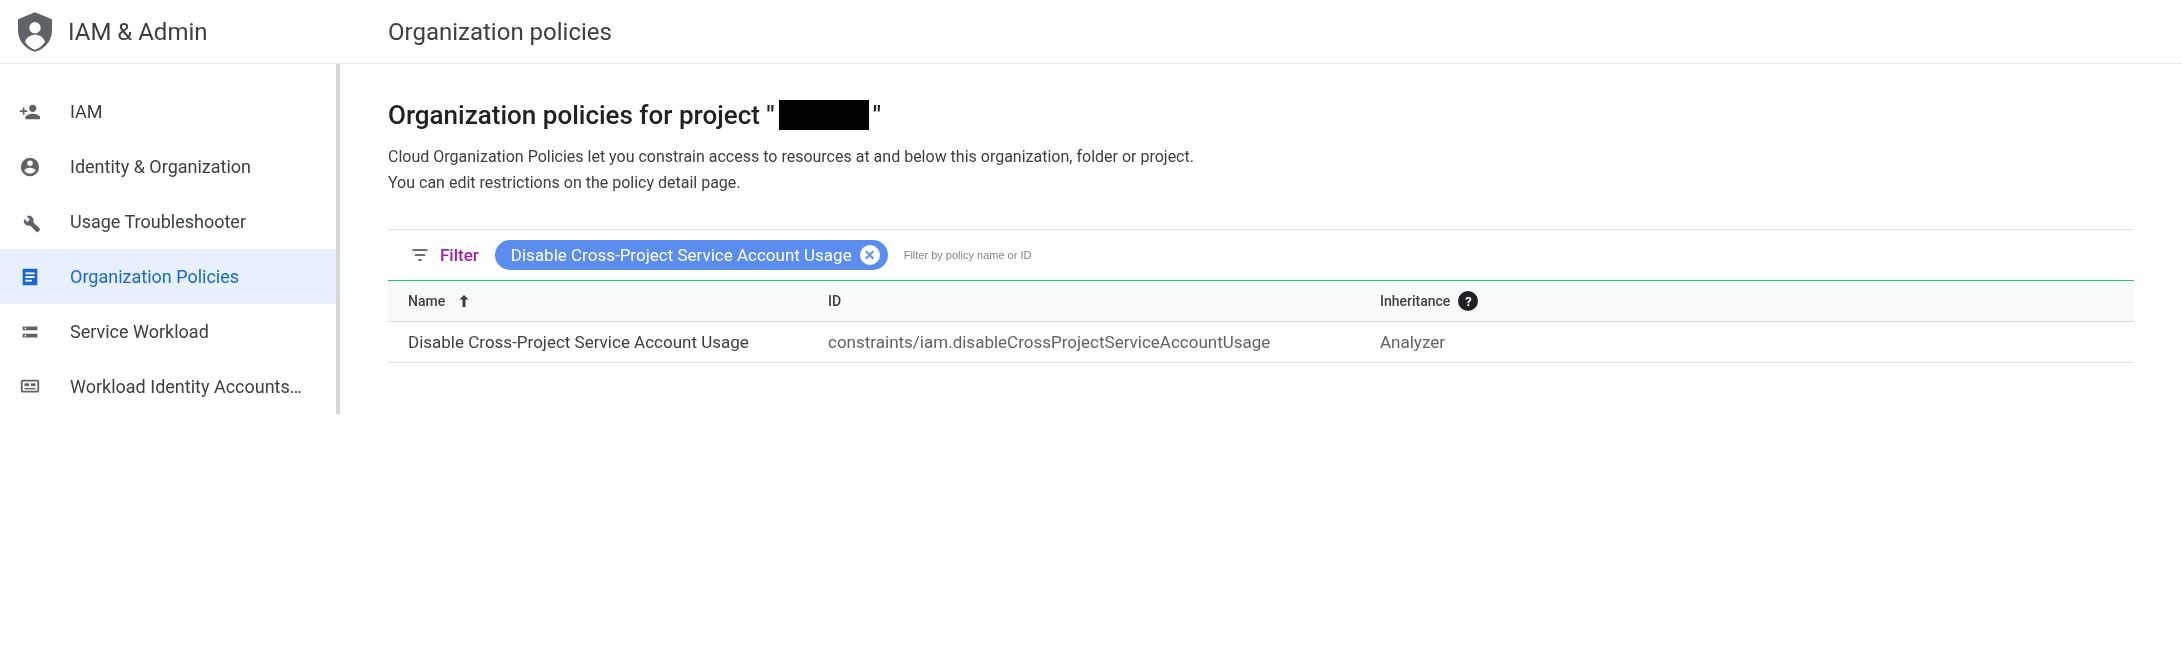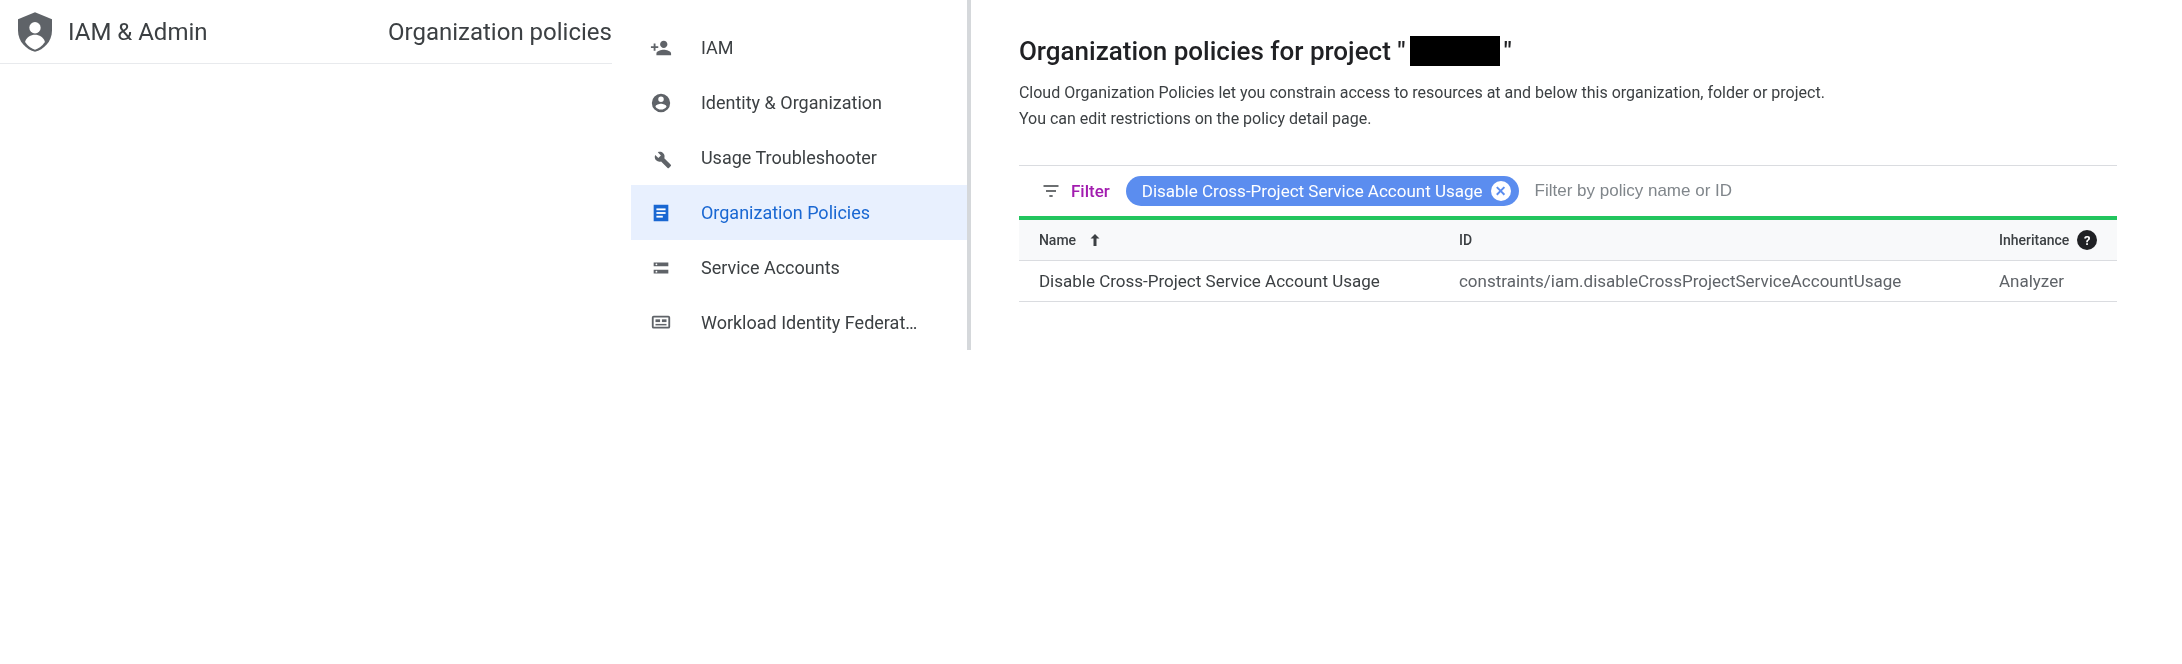--- a/index.html
+++ b/index.html
@@ -5,23 +5,22 @@
 * { box-sizing: border-box; margin: 0; padding: 0; }
 body {
   font-family: Roboto, "Helvetica Neue", Arial, sans-serif;
   color: #202124;
   font-size: 14px;
   width: 2182px;
   background: #fff;
 }
 .app {
   display: flex;
-  flex-direction: row;
+  flex-direction: column;
   width: 100%;
-  gap: 19px;
 }
 .topbar {
   display: flex;
   align-items: stretch;
   height: 64px;
   border-bottom: 1px solid #e8eaed;
 }
 .topbar-left {
   width: 340px;
   display: flex;
@@ -138,44 +137,44 @@
   border-radius: 50%;
   background: #fff;
   color: #5b8def;
   font-size: 14px;
   font-weight: bold;
   cursor: pointer;
 }
 .filter-input {
   border: none;
   outline: none;
-  font-size: 17px;
+  font-size: 11px;
   color: #5f6368;
   flex: 1;
   background: transparent;
 }
 .filter-input::placeholder { color: #80868b; }
 .table {
-  border-top: 4px solid #22c55e;
+  border-top: 1px solid #22c55e;
 }
 .thead, .trow {
   display: flex;
   align-items: center;
   padding: 10px 20px;
   border-bottom: 1px solid #dadce0;
 }
 .thead {
   background: #f8f9fa;
   font-weight: 500;
   color: #3c4043;
 }
 .trow { color: #5f6368; font-size: 17px; cursor: pointer;}
 .col-name { width: 420px; display: flex; align-items: center; gap: 10px;}
 .col-id   { width: 540px; }
-.col-inh  { flex: 1; display: flex; align-items: center; gap: 8px; justify-content: flex-start;}
+.col-inh  { flex: 1; display: flex; align-items: center; gap: 8px; justify-content: flex-start; margin-left: 12px;}
 .trow .col-name { color: #3c4043; }
 svg { display: block; }
 .help-circle {
   display: inline-flex;
   width: 20px; height: 20px;
   background: #202124;
   color: #fff;
   border-radius: 50%;
   align-items: center; justify-content: center;
   font-size: 13px;
@@ -240,32 +239,32 @@
         <span>Organization Policies</span>
       </div>
       <div class="nav-item">
         <span class="icon">
           <svg width="22" height="22" viewBox="0 0 24 24">
               <path fill="#5f6368" d="M4 6h16v4H4zM4 14h16v4H4z"></path>
               <circle cx="7" cy="8" r="1" fill="#fff"></circle>
               <circle cx="7" cy="16" r="1" fill="#fff"></circle>
             </svg>
         </span>
-        <span>Service Accounts</span>
+        <span>Service Workload</span>
       </div>
       <div class="nav-item">
         <span class="icon">
           <svg width="22" height="22" viewBox="0 0 24 24">
               <rect x="3" y="5" width="18" height="12" rx="1" fill="none" stroke="#5f6368" stroke-width="2"></rect>
               <rect x="6" y="8" width="5" height="3" fill="#5f6368"></rect>
               <rect x="13" y="8" width="5" height="3" fill="#5f6368"></rect>
               <rect x="6" y="13" width="12" height="1.6" fill="#5f6368"></rect>
             </svg>
         </span>
-        <span>Workload Identity Federat…</span>
+        <span>Workload Identity Accounts…</span>
       </div>
     </nav>
 
     <main class="main">
       <h2 class="subheading">
         <span class="qpre">Organization policies for project "</span>
         <span class="redacted"></span>
         <span>"</span>
       </h2>
       <p class="subdesc">Cloud Organization Policies let you constrain access to resources at and below this organization, folder or project. You can edit restrictions on the policy detail page.</p>

